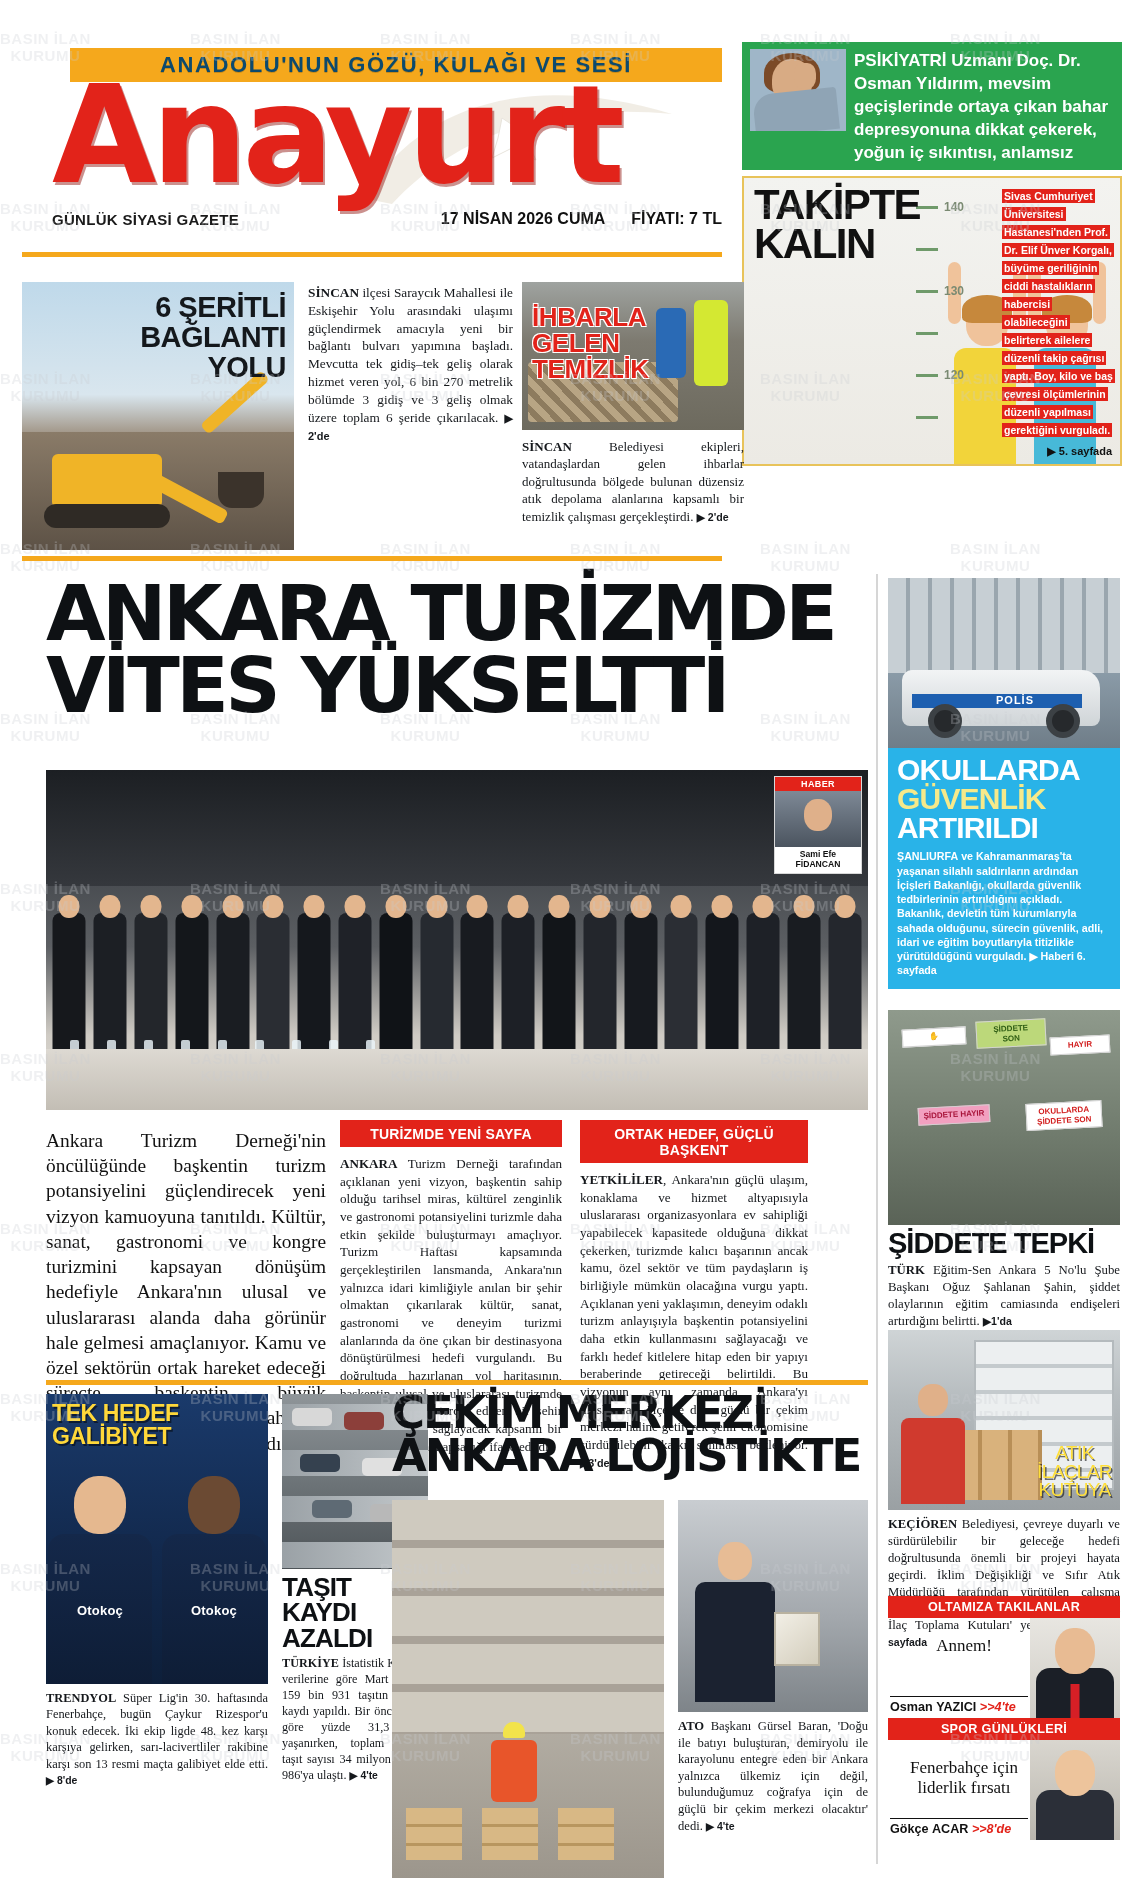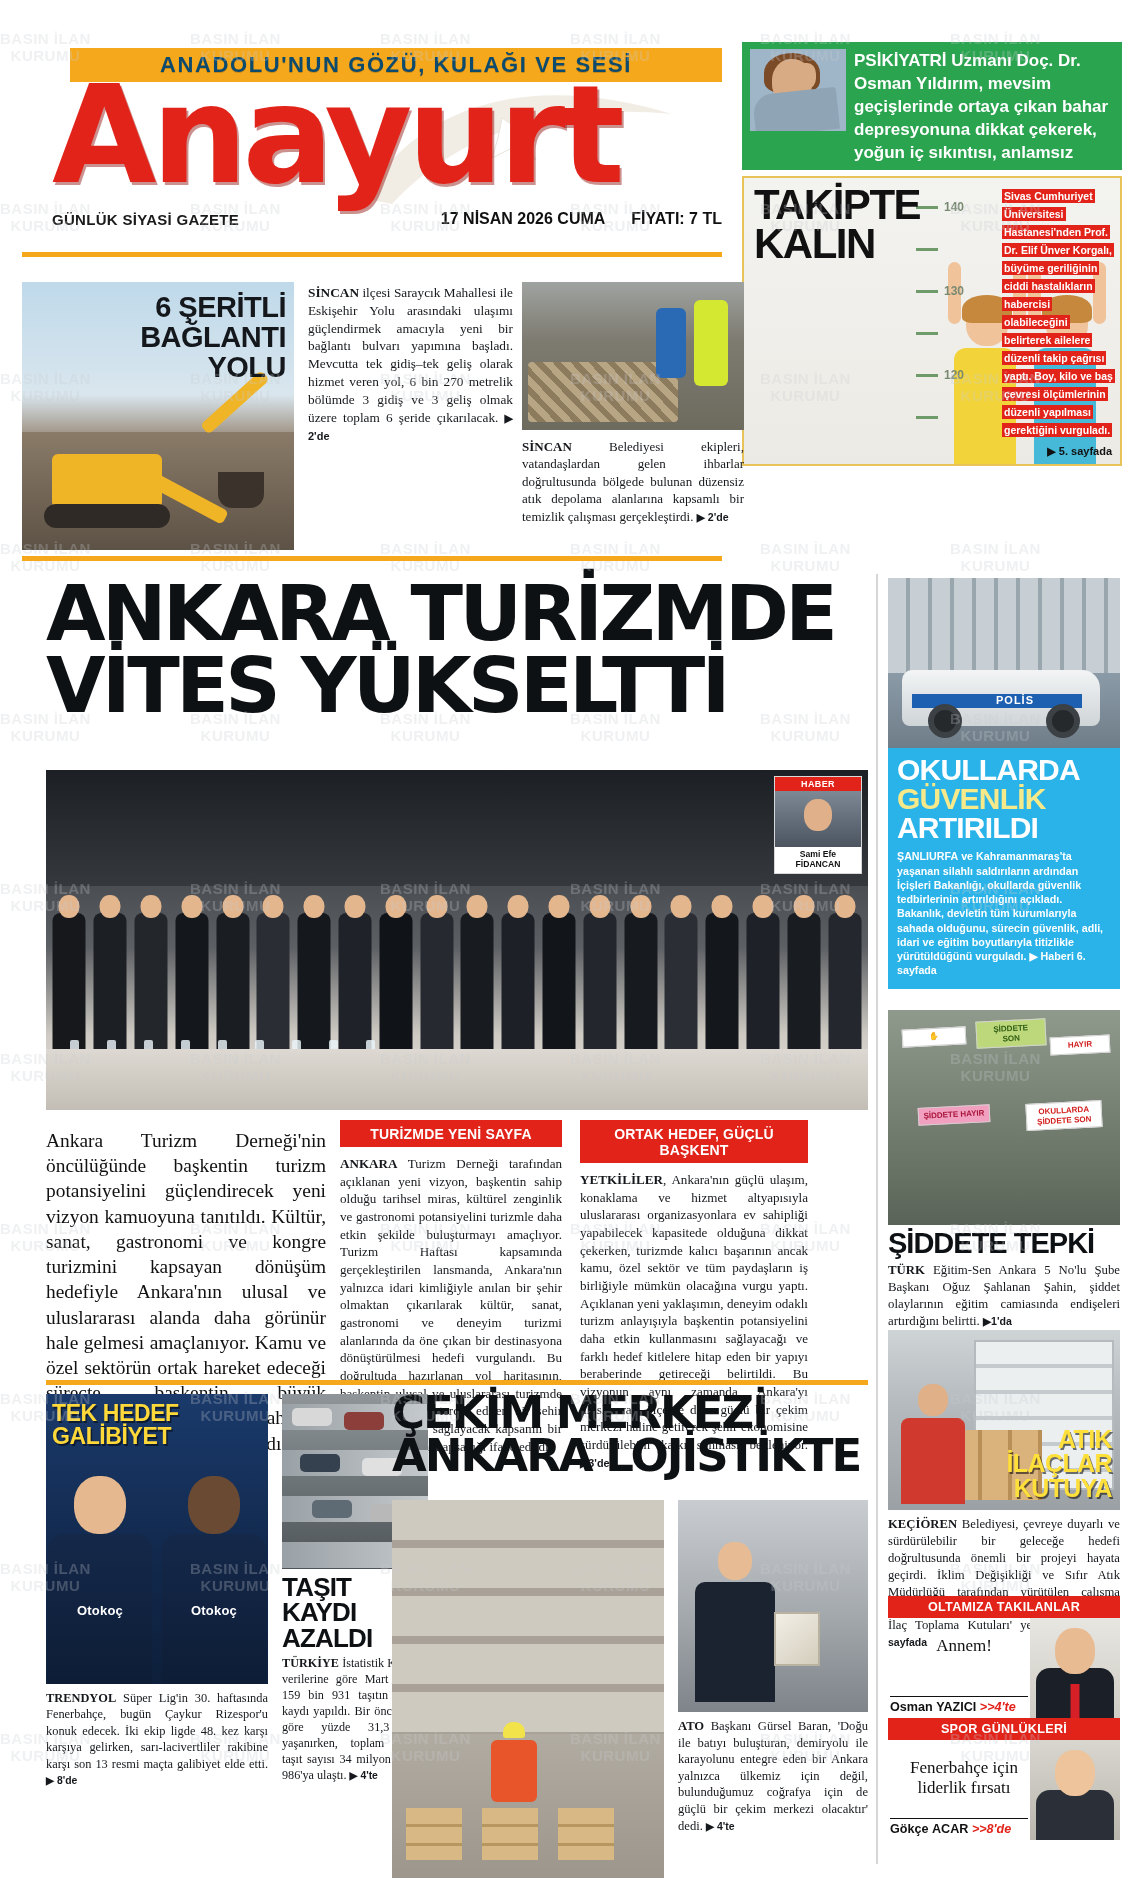--- a/index.html
+++ b/index.html
@@ -446,22 +446,22 @@
   }
   .at-photo .man .mb {
     width: 64px; height: 86px; background: #d03a2e; border-radius: 8px 8px 0 0; margin: 2px auto 0;
   }
   .at-photo .boxes {
     position: absolute; left: 64px; bottom: 10px; width: 90px; height: 70px;
     background: repeating-linear-gradient(90deg,#d9b27c 0 26px,#b88f57 26px 30px);
   }
   .at-h {
     position: absolute; right: 8px; bottom: 10px; z-index: 4;
-    color: #ffdf3a; font-size: 25px; font-weight: 700; line-height: .98;
-    text-align: right; letter-spacing: -.6px;
+    color: #ffdf3a; font-size: 19px; font-weight: 400; line-height: .98;
+    text-align: center; letter-spacing: -.6px;
     text-shadow: 1.5px 1.5px 0 rgba(0,0,0,.55);
   }
   .at-p {
     font-family: "Liberation Serif", serif;
     font-size: 12.7px; line-height: 1.33; color: #15181c; margin-top: 6px;
     text-align: justify;
   }
   .at-p b { font-weight: 700; }
   .at-p .pg { font-family: "Liberation Sans", sans-serif; font-size: 10.5px; font-weight: 800; }
 
@@ -721,20 +721,25 @@
     <div class="sl-text">
       <b>SİNCAN</b><span> ilçesi Saraycık Mahallesi ile Eskişehir Yolu arasındaki ulaşımı güçlendirmek amacıyla yeni bir bağlantı bulvarı yapımına başladı. Mevcutta tek gidiş–tek geliş olarak hizmet veren yol, 6 bin 270 metrelik bölümde 3 gidiş ve 3 geliş olmak üzere toplam 6 şeride çıkarılacak.</span>
       <span class="pg">▶ 2'de</span>
     </div>
 
     <div class="ihbar">
       <div class="ihbar-photo">
         <div class="debris"></div>
           <div class="worker2"></div>
           <div class="worker"></div>
+      </div>
+      <div class="ihbar-title">
+        <div>İHBARLA</div>
+        <div>GELEN</div>
+        <div>TEMİZLİK</div>
       </div>
       <div class="ihbar-text">
         <b>SİNCAN</b><span> Belediyesi ekipleri, vatandaşlardan gelen ihbarlar doğrultusunda bölgede bulunan düzensiz atık depolama alanlarına kapsamlı bir temizlik çalışması gerçekleştirdi.</span>
         <span class="pg">▶ 2'de</span>
       </div>
     </div>
   </div>
   <div class="rule-orange2"></div>
 
   <div class="main-head">

